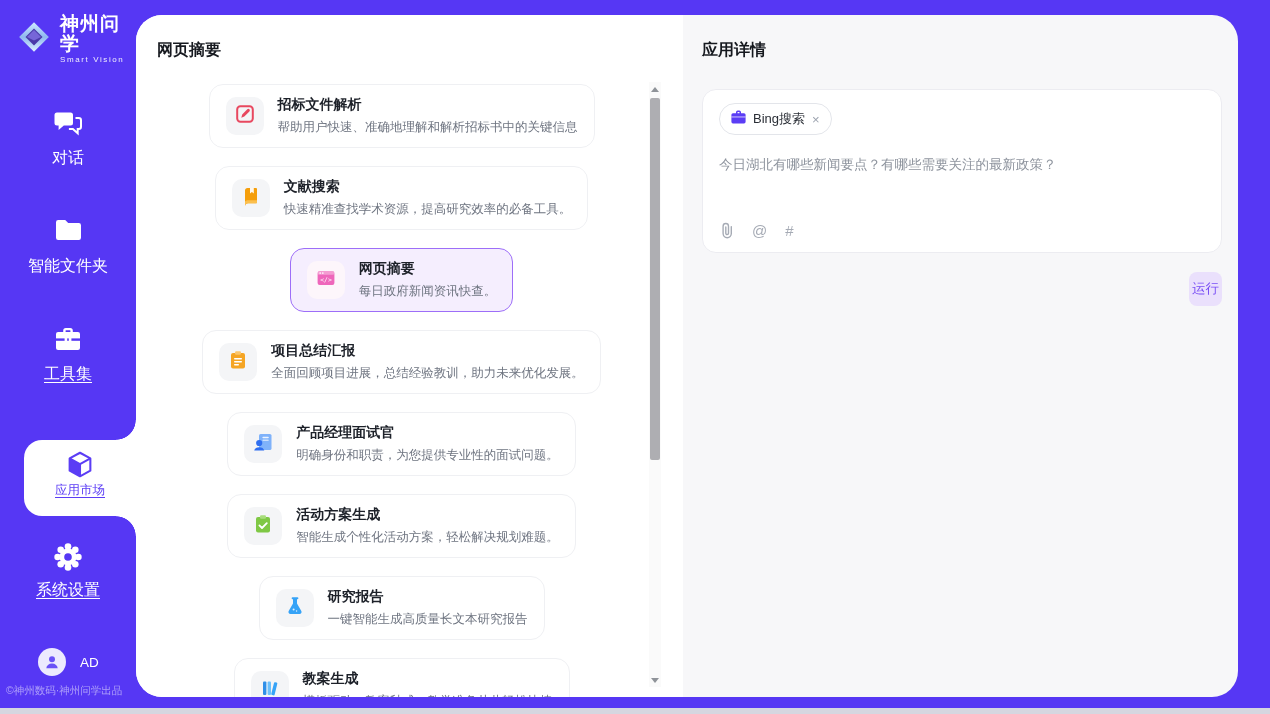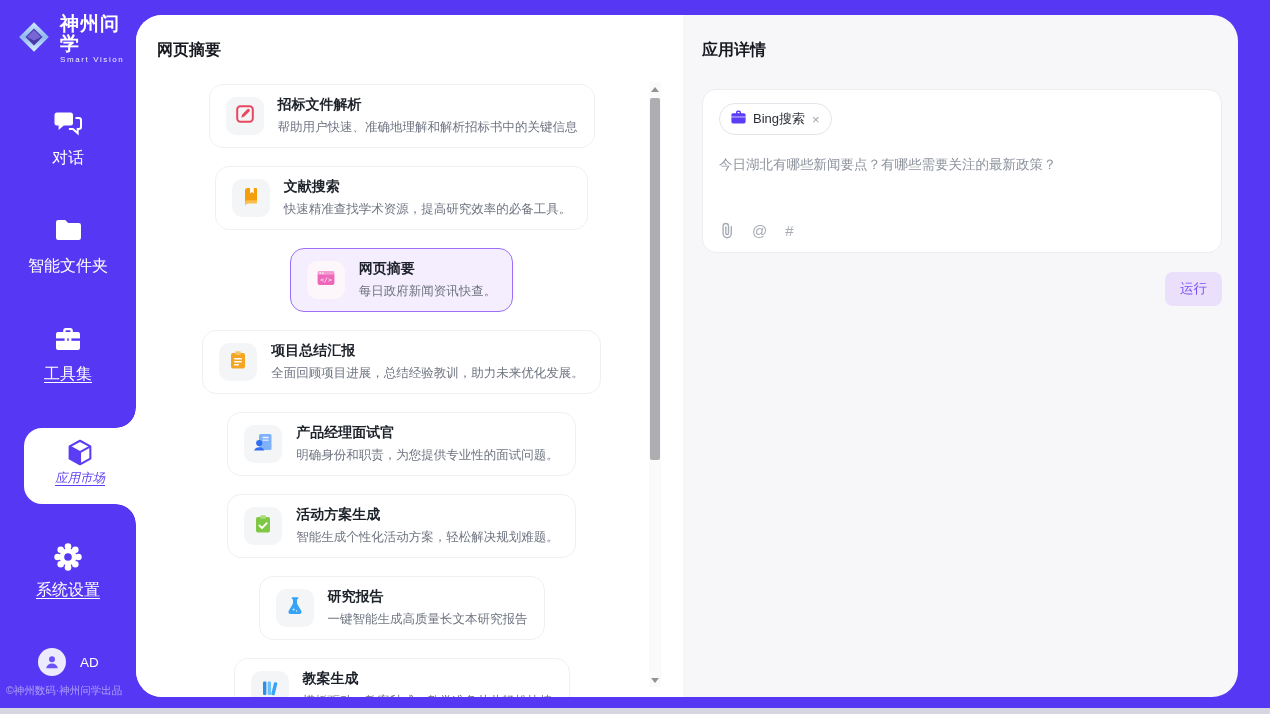--- a/index.html
+++ b/index.html
@@ -72,21 +72,21 @@
     height:164px; position:relative; padding:13px 16px; }
   .chip { display:inline-flex; align-items:center; gap:7px; border:1px solid #e3e5ea; border-radius:17px;
     padding:6px 11px; background:#fff; }
   .chip-label { font-size:13px; color:#2a2e36; }
   .chip-close { font-size:13px; color:#9ca3af; cursor:pointer; line-height:1; }
   .query { margin-top:21px; font-size:13.5px; color:#8d939d; }
   .composer-icons { position:absolute; left:17px; bottom:13px; display:flex; gap:18px; align-items:center; }
   .composer-icons .txt-icon { font-size:15px; color:#a6abb5; cursor:pointer; }
   .composer-icons .svg-icon { display:flex; cursor:pointer; }
   .run-btn { position:absolute; right:16px; top:257px; background:#eae0fc; color:#7a4ff5;
-    font-size:13.5px; padding:8px 15px; border-radius:8px; border:none; cursor:pointer;
+    font-size:13.5px; padding:8px 3px; border-radius:8px; border:none; cursor:pointer;
     font-family:inherit; }
 
   .bottom-strip { position:absolute; left:0; bottom:0; width:1270px; height:6px; background:#d6d6e0; }
 </style>
 </head>
 <body>
 
 <div class="app">
 
   <aside class="sidebar">
@@ -127,21 +127,21 @@
   </div>
         <div class="nav-item underline" style="top: 326px;">
     <span class="nav-icon"><svg width="30" height="26" viewBox="0 0 30 26">
               <path d="M10.2 6V4.6A2.6 2.6 0 0112.8 2h4.4a2.6 2.6 0 012.6 2.6V6h5.1A2.1 2.1 0 0127 8.1v13.8a2.1 2.1 0 01-2.1 2.1H5.1A2.1 2.1 0 013 21.9V8.1A2.1 2.1 0 015.1 6h5.1zm2.4 0h4.8V4.6a.4.4 0 00-.4-.4h-4a.4.4 0 00-.4.4V6z" fill="#fff"></path>
               <rect x="3" y="12.4" width="24" height="2.4" fill="#5637f4"></rect>
               <rect x="11.6" y="10.8" width="2.6" height="5.6" rx="1" fill="#fff"></rect>
               <rect x="15.8" y="10.8" width="2.6" height="5.6" rx="1" fill="#fff"></rect>
             </svg></span>
     <span class="nav-label">工具集</span>
   </div>
-        <div class="nav-tab" style="top: 428px; font-style: italic;">
+        <div class="nav-tab" style="top: 440px;">
     <span class="nav-icon"><svg width="32" height="32" viewBox="0 0 34 34">
               <path d="M6 10L17 16v13L6 23z" fill="#5b3df5"></path>
               <g fill="none" stroke="#5b3df5" stroke-width="2.2" stroke-linejoin="round">
                 <path d="M17 4l11 6v13l-11 6-11-6V10z"></path>
                 <path d="M6 10l11 6 11-6M17 16v13"></path>
               </g>
             </svg></span>
     <span class="nav-label">应用市场</span>
   </div>
         <div class="nav-item underline" style="top: 542px;">

